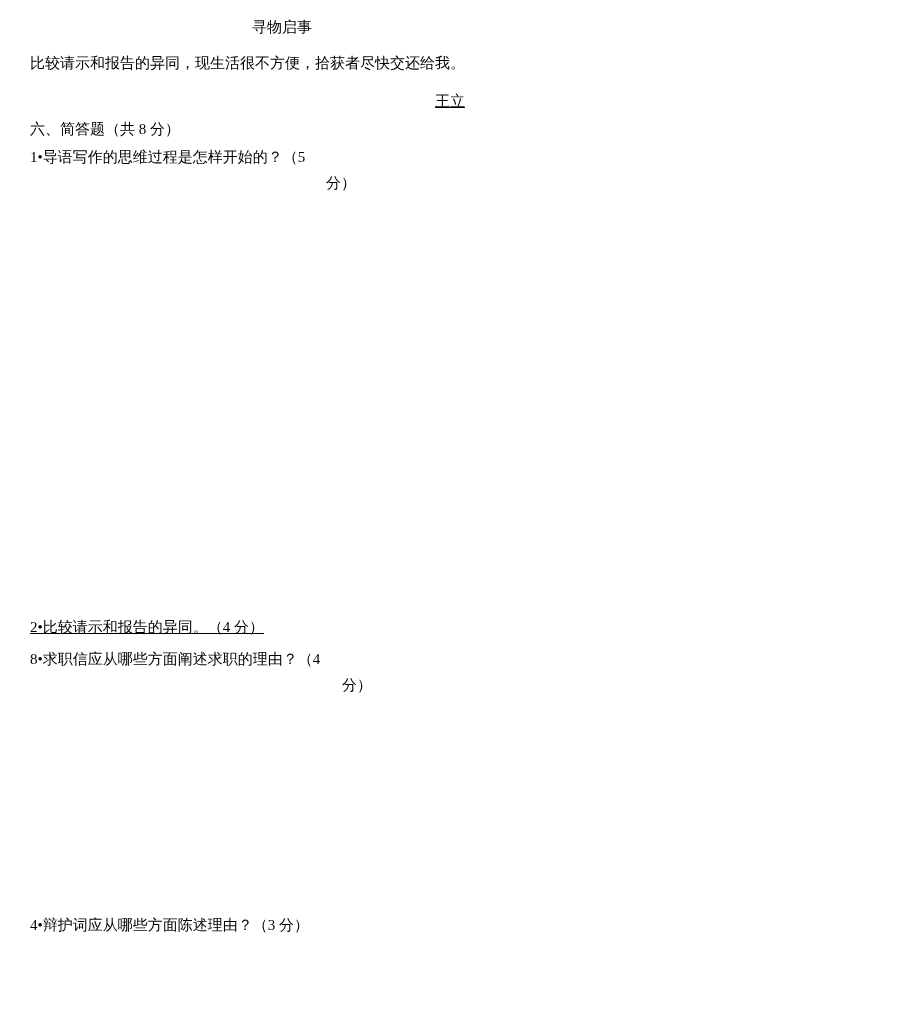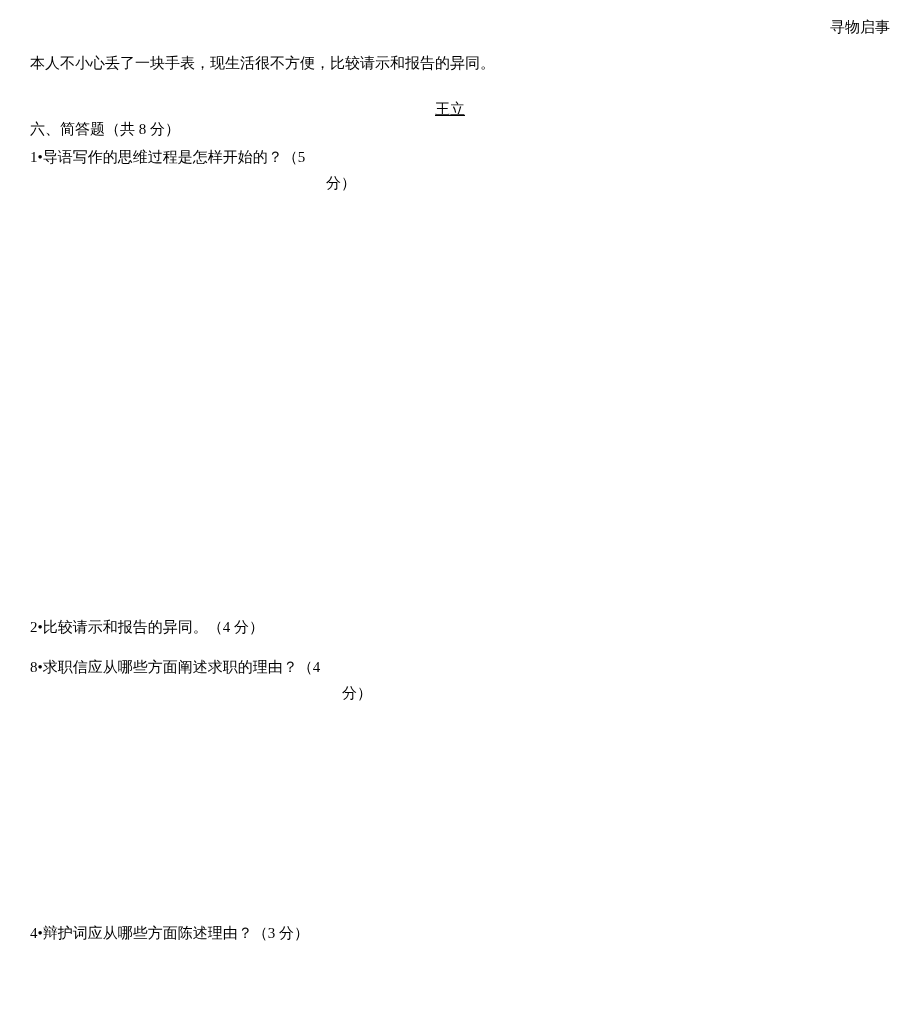--- a/index.html
+++ b/index.html
@@ -12,66 +12,67 @@
       height: 1024px;
       background: #fff;
       font-family: "SimSun", "宋体", serif;
       font-size: 15px;
       color: #000;
       line-height: 1.6;
       padding: 15px 30px;
       position: relative;
     }
     .notice-title {
-      text-align: right;
+      text-align: left;
       padding-left: 222px;
       margin-bottom: 12px;
     }
     .notice-body {
       margin-bottom: 14px;
     }
     .signature-row {
       position: relative;
       height: 24px;
     }
     .signature {
       position: absolute;
       right: 425px;
-      top: 8px;
+      top: 0;
       text-decoration: underline;
     }
     .section-heading {
       margin-top: 4px;
       margin-bottom: 4px;
     }
     .q1-line1 {
       margin-bottom: 2px;
     }
     .q1-line2 {
       padding-left: 296px;
       margin-bottom: 420px;
     }
     .q2 {
-      margin-bottom: 16px;
+      margin-bottom: 8px;
+      text-decoration: underline;
     }
     .q3-line1 {
       margin-bottom: 2px;
     }
     .q3-line2 {
       padding-left: 312px;
       margin-bottom: 216px;
     }
     .q4 {
     }
   </style>
 </head>
 <body>
 
 <div class="notice-title">寻物启事</div>
-<div class="notice-body">本人不小心丢了一块手表，现生活很不方便，比较请示和报告的异同。</div>
+<div class="notice-body">比较请示和报告的异同，现生活很不方便，拾获者尽快交还给我。</div>
 <div class="signature-row">
   <span class="signature">王立</span>
 </div>
 <div class="section-heading">六、简答题（共 8 分）</div>
 <div class="q1-line1">1•导语写作的思维过程是怎样开始的？（5</div>
 <div class="q1-line2">分）</div>
 <div class="q2">2•比较请示和报告的异同。（4 分）</div>
 <div class="q3-line1">8•求职信应从哪些方面阐述求职的理由？（4</div>
 <div class="q3-line2">分）</div>
 <div class="q4">4•辩护词应从哪些方面陈述理由？（3 分）</div>

